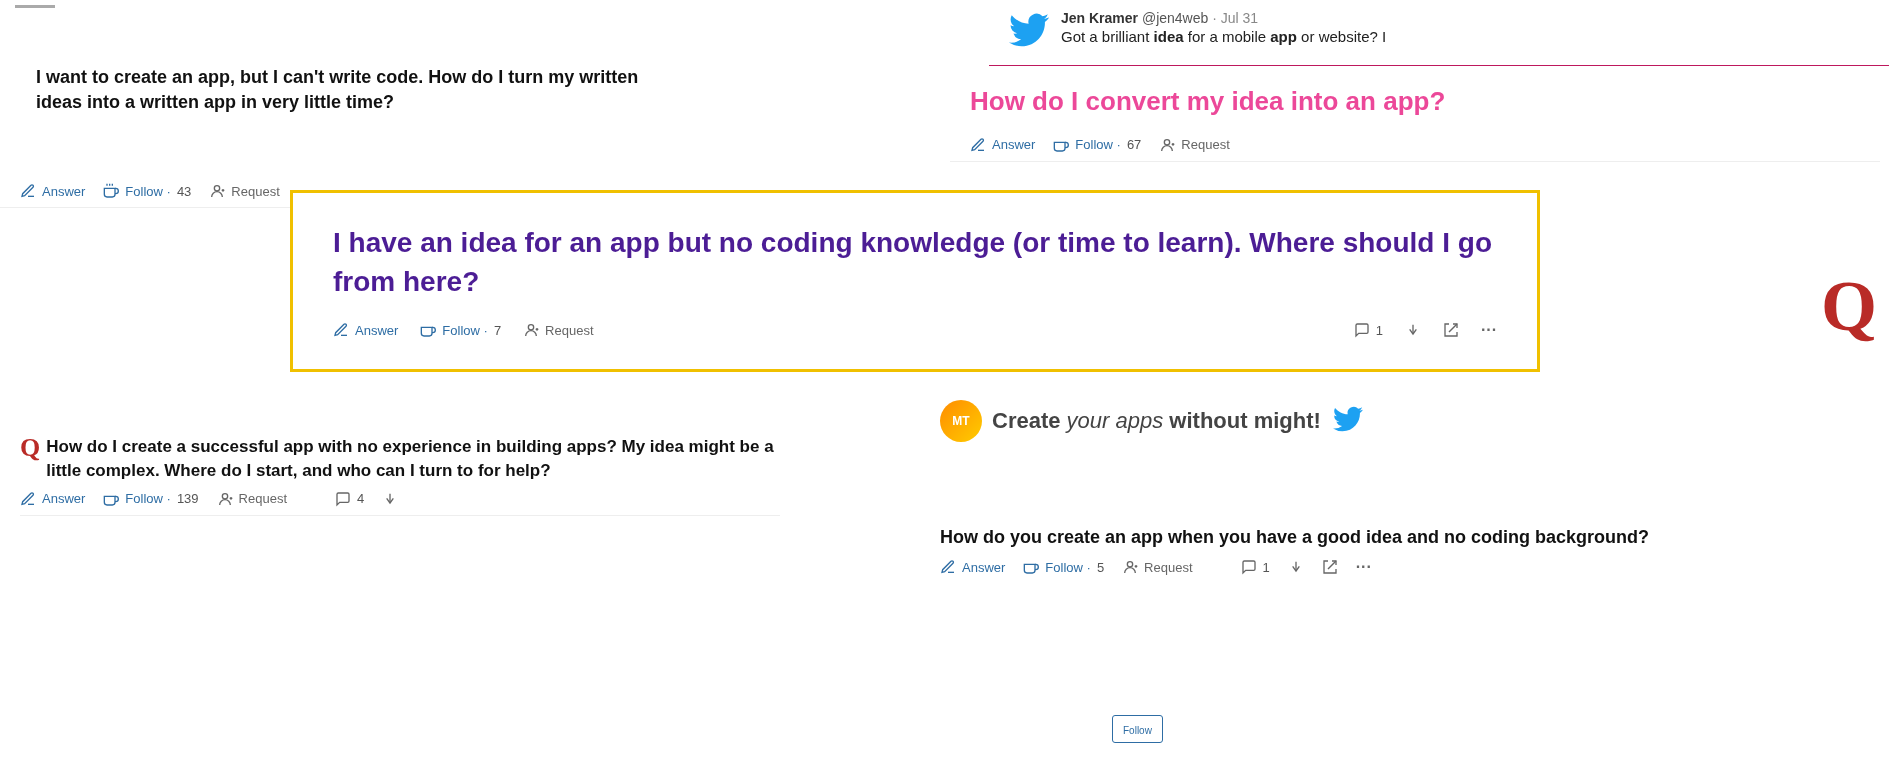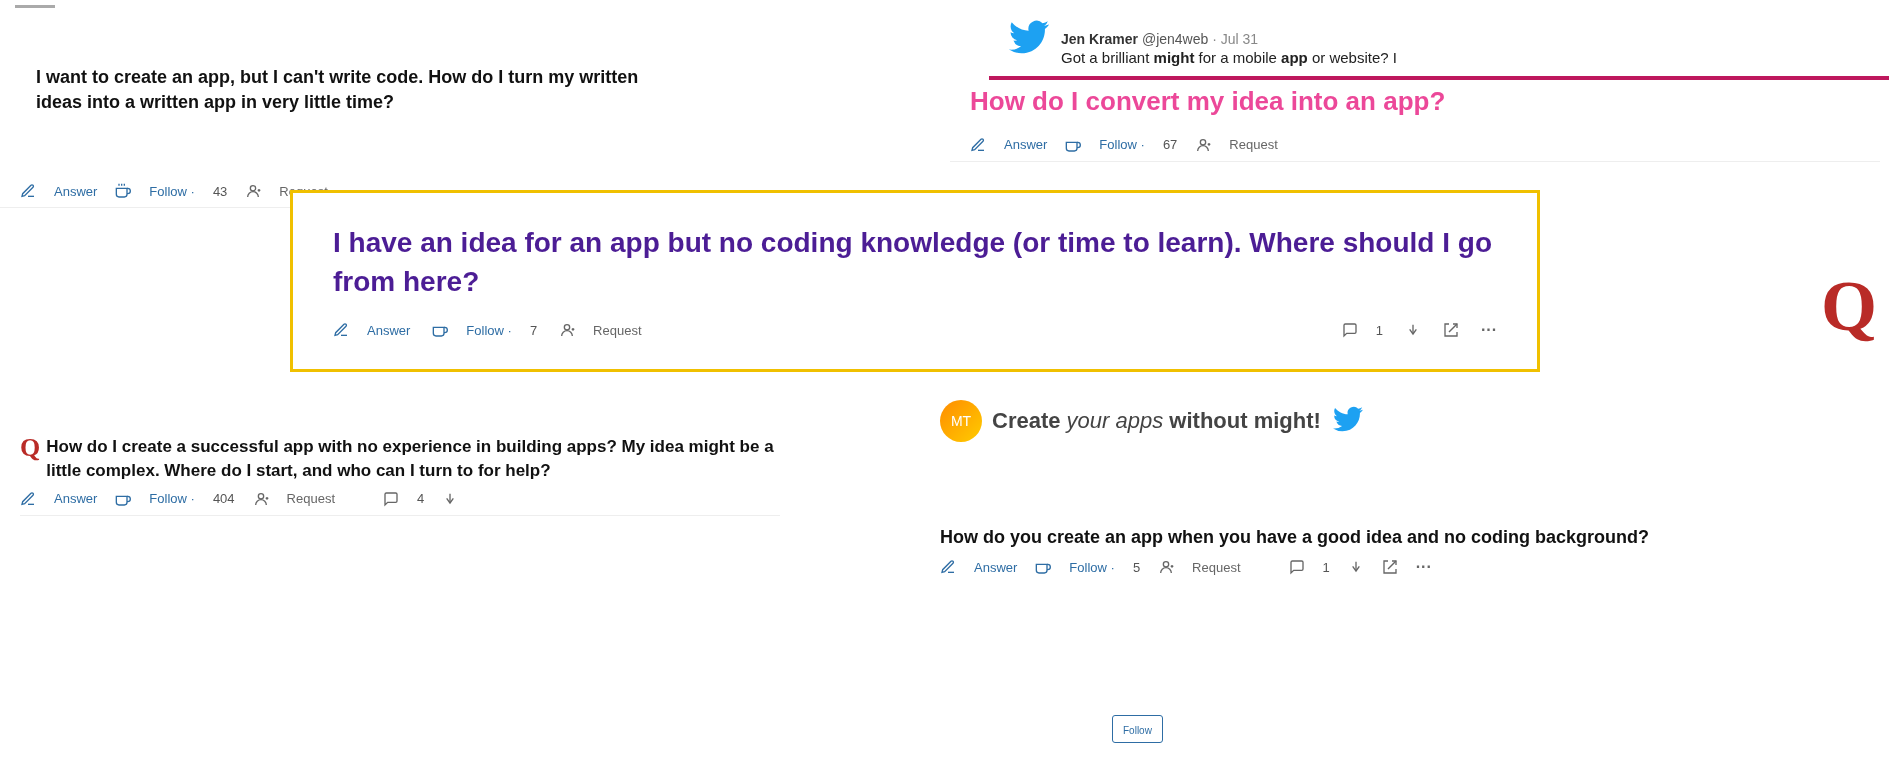--- a/index.html
+++ b/index.html
@@ -18,25 +18,25 @@
       position: relative;
       background: #fff;
     }
 
     
     .twitter-top {
       position: absolute;
       top: 0;
       right: 0;
       width: 900px;
-      height: 80px;
-      display: flex;
-      align-items: flex-end;
+      height: 66px;
+      display: flex;
+      align-items: flex-start;
       padding: 10px 20px;
-      border-bottom: 4px solid #be185d;
+      border-bottom: 1px solid #be185d;
     }
 
     .twitter-bird-top {
       color: #1da1f2;
       font-size: 40px;
       margin-right: 12px;
     }
 
     .twitter-top-content {
       display: flex;
@@ -75,21 +75,21 @@
       display: flex;
       align-items: center;
       gap: 18px;
       padding: 8px 0 8px 20px;
       border-bottom: 1px solid #eee;
     }
 
     .action-item {
       display: flex;
       align-items: center;
-      gap: 18px;
+      gap: 6px;
       font-size: 13px;
       color: #666;
       cursor: pointer;
     }
 
     .action-item .icon-svg {
       width: 16px;
       height: 16px;
     }
 
@@ -183,21 +183,21 @@
         <path d="M23.954 4.569a10 10 0 01-2.825.775 4.958 4.958 0 002.163-2.723c-.951.555-2.005.959-3.127 1.184a4.92 4.92 0 00-8.384 4.482C7.691 8.094 4.066 6.13 1.64 3.161a4.822 4.822 0 00-.666 2.475c0 1.71.87 3.213 2.188 4.096a4.904 4.904 0 01-2.228-.616v.061a4.923 4.923 0 003.946 4.827 4.996 4.996 0 01-2.212.085 4.937 4.937 0 004.604 3.417 9.868 9.868 0 01-6.102 2.105c-.39 0-.779-.023-1.17-.067a13.995 13.995 0 007.557 2.209c9.054 0 13.999-7.496 13.999-13.986 0-.209 0-.42-.015-.63a9.936 9.936 0 002.46-2.548l-.047-.02z"></path>
       </svg>
     </div>
     <div class="twitter-top-content">
       <div class="twitter-top-user">
         <strong>Jen Kramer</strong>
         <span class="username">@jen4web</span>
         <span class="date">· Jul 31</span>
       </div>
       <div class="twitter-top-text">
-        Got a brilliant <strong>might</strong> for a mobile <strong>app</strong> or website? I
+        Got a brilliant <strong>idea</strong> for a mobile <strong>app</strong> or website? I
       </div>
     </div>
   </div>
 
   <div class="question-top-left" style="position:absolute;top:50px;left:16px;width:790px;">
     <div class="question-title" style="cursor:pointer;">I want to create an app, but I can't write code. How do I turn my written ideas into a written app in very little time?</div>
   </div>
 
   <div class="action-bar" style="position:absolute;top:175px;left:0;width:790px;">
     <div class="action-item">
@@ -327,21 +327,21 @@
             <path d="M16.5 3.5a2.121 2.121 0 013 3L7 19l-4 1 1-4L16.5 3.5z"></path>
           </svg>
         <span style="color:#2e6da4;">Answer</span>
       </div>
       <div class="action-item">
         <svg class="icon-svg" viewBox="0 0 24 24" fill="none" stroke="#2e6da4" stroke-width="2">
             <path d="M18 8h1a4 4 0 010 8h-1"></path>
             <path d="M2 8h16v9a4 4 0 01-4 4H6a4 4 0 01-4-4V8z"></path>
           </svg>
         <span style="color:#2e6da4;">Follow · </span>
-          <span style="color:#555;">404</span>
+          <span style="color:#555;">139</span>
       </div>
       <div class="action-item">
         <svg class="icon-svg" viewBox="0 0 24 24" fill="none" stroke="#666" stroke-width="2">
             <circle cx="12" cy="8" r="4"></circle>
             <path d="M20 21a8 8 0 10-16 0"></path>
             <line x1="19" y1="11" x2="23" y2="11"></line>
             <line x1="21" y1="9" x2="21" y2="13"></line>
           </svg>
         <span style="color:#666;">Request</span>
       </div>
@@ -355,21 +355,21 @@
         <svg class="icon-svg" viewBox="0 0 24 24" fill="none" stroke="#666" stroke-width="2">
             <polyline points="17,11 12,18 7,11"></polyline>
             <line x1="12" y1="4" x2="12" y2="18"></line>
           </svg>
       </div>
     </div>
   </div>
 
   <div style="position:absolute;top:390px;left:920px;width:900px;padding:10px 20px;display:flex;align-items:center;">
 
-    <div style="width:42px;height:42px;border-radius:50%;background:linear-gradient(135deg,#ff8c00,#ffcc00);margin-right:10px;display:flex;align-items:center;justify-content:center;font-weight:400;color:#fff;font-size:14px;text-align:center;">MT</div>
+    <div style="width:42px;height:42px;border-radius:50%;background:linear-gradient(135deg,#ff8c00,#ffcc00);margin-right:10px;display:flex;align-items:center;justify-content:center;font-weight:700;color:#fff;font-size:12px;text-align:center;">MT</div>
     <div style="font-size:22px;color:#444;">
       <strong>Create</strong>
       <em> your apps </em>
       <strong>without might!</strong>
     </div>
     <div style="margin-left:12px;">
       <svg width="30" height="30" viewBox="0 0 24 24" fill="#1da1f2">
         <path d="M23.954 4.569a10 10 0 01-2.825.775 4.958 4.958 0 002.163-2.723c-.951.555-2.005.959-3.127 1.184a4.92 4.92 0 00-8.384 4.482C7.691 8.094 4.066 6.13 1.64 3.161a4.822 4.822 0 00-.666 2.475c0 1.71.87 3.213 2.188 4.096a4.904 4.904 0 01-2.228-.616v.061a4.923 4.923 0 003.946 4.827 4.996 4.996 0 01-2.212.085 4.937 4.937 0 004.604 3.417 9.868 9.868 0 01-6.102 2.105c-.39 0-.779-.023-1.17-.067a13.995 13.995 0 007.557 2.209c9.054 0 13.999-7.496 13.999-13.986 0-.209 0-.42-.015-.63a9.936 9.936 0 002.46-2.548l-.047-.02z"></path>
       </svg>
     </div>

